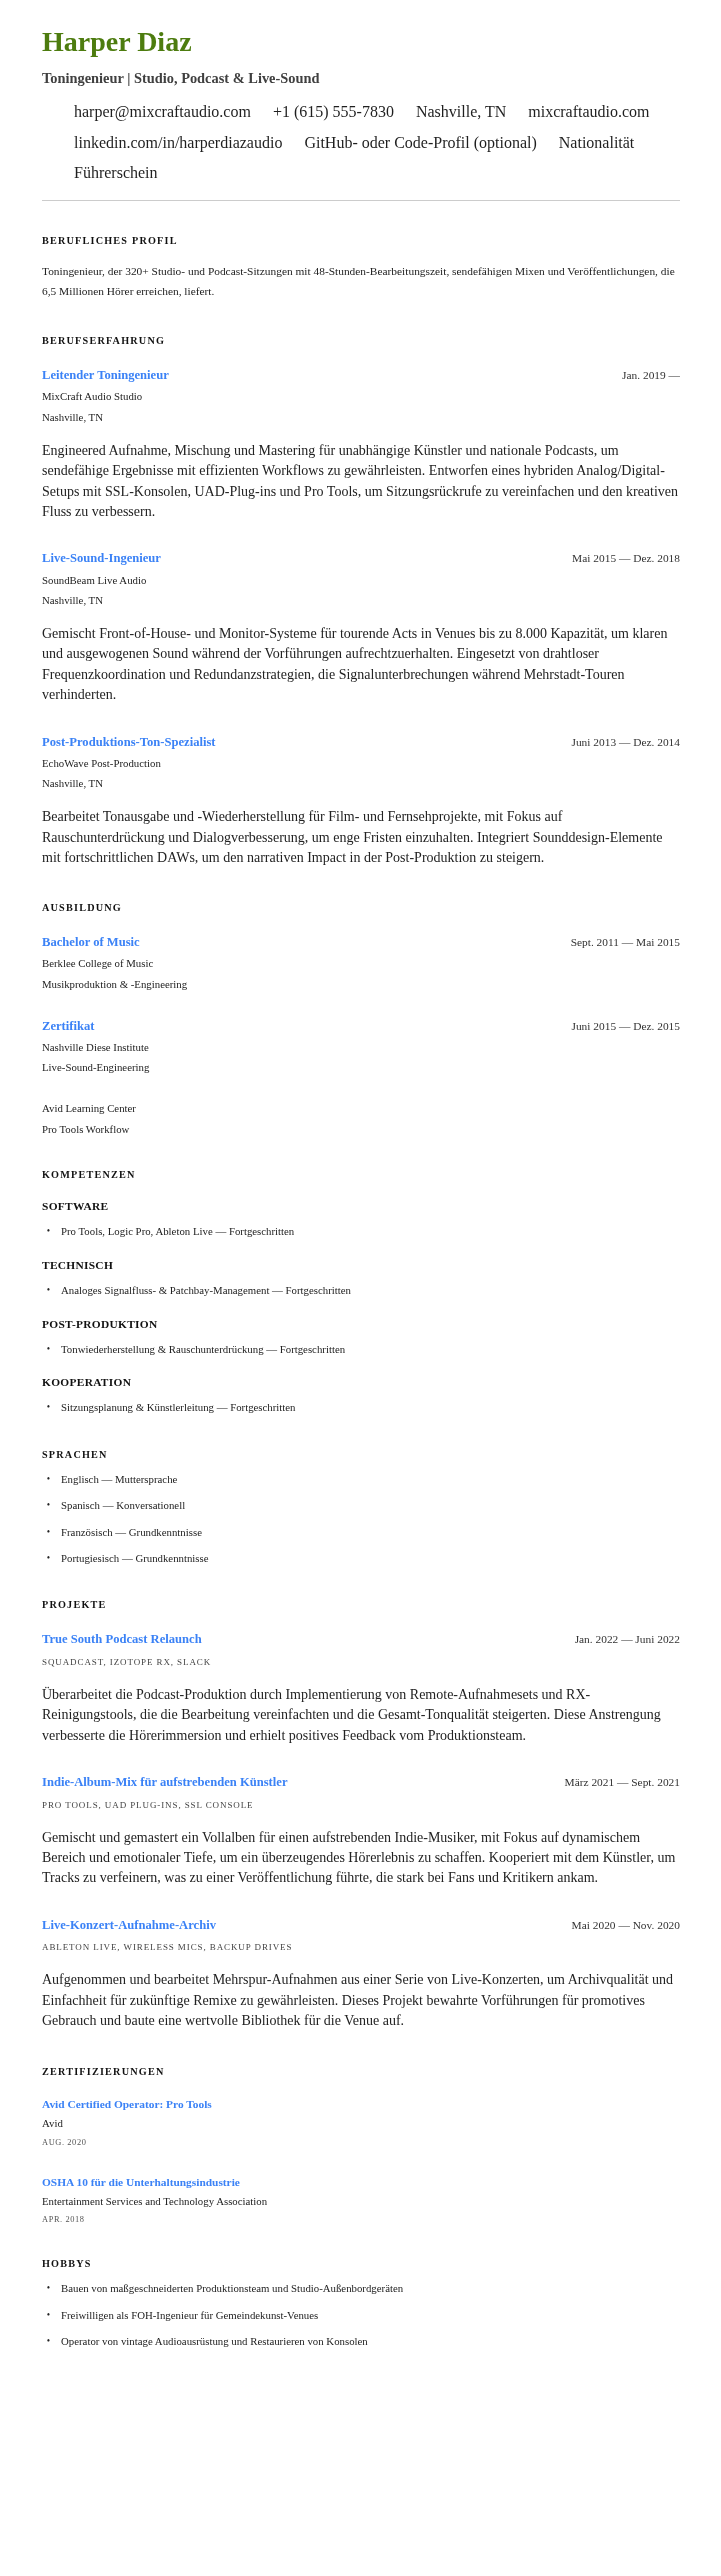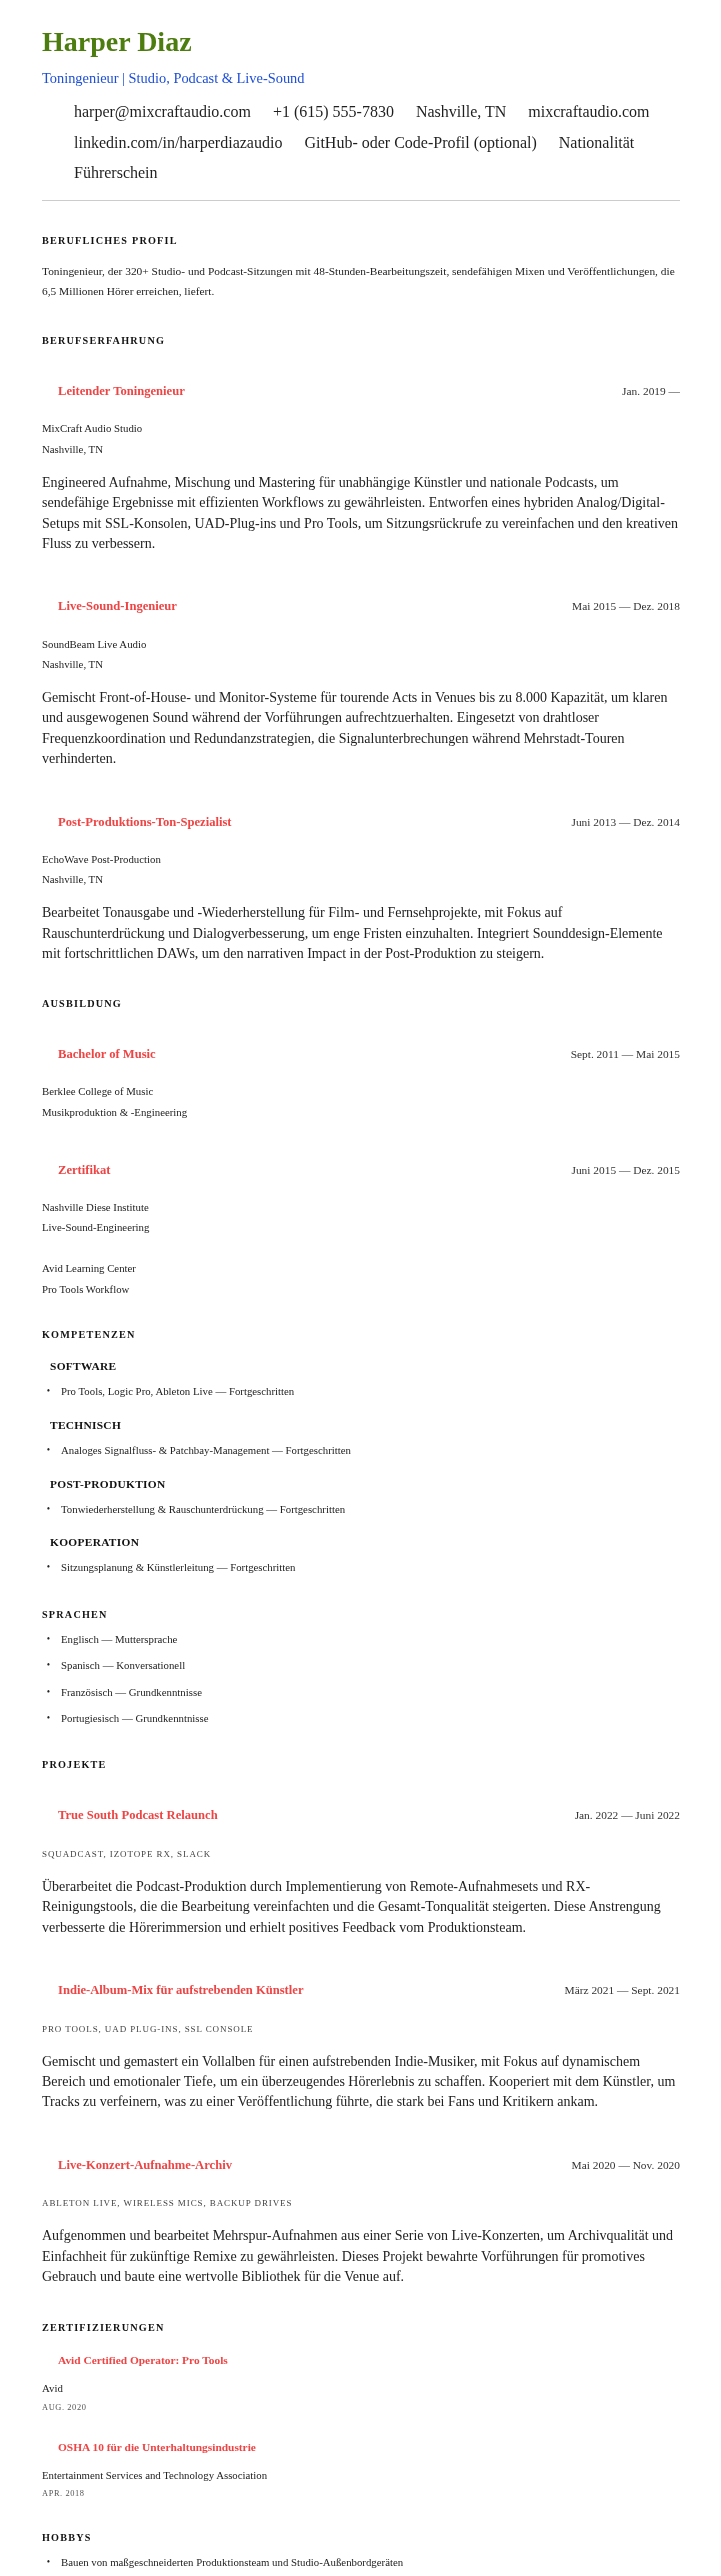--- a/index.html
+++ b/index.html
@@ -9,49 +9,49 @@
     overflow: hidden;
     background: #ffffff;
     color: #1f1f1f;
     font-family: "Liberation Serif", "DejaVu Serif", serif;
     box-sizing: border-box;
   }
   .page { padding: 26.5px 42px 36px 42px; }
 
   
   h1.name { font-size: 28px; line-height: 1.1; margin: 0; font-weight: 700; color: #4d7c0f; }
-  p.subtitle { font-size: 14.4px; margin: 13.2px 0 0 0; color: #1d4ed8; }
+  p.subtitle { font-size: 14.4px; margin: 13.2px 0 0 0; color: #404040; font-weight: bold; }
   .contact { margin-top: 15.6px; }
   .contact-row { margin-top: 12.6px; font-size: 16px; color: #1f1f1f; padding-left: 32px; }
   .contact-row span { margin-right: 18px; }
   hr.header-divider { border: none; border-top: 0.6px solid #cccccc; margin: 18px 0 0 0; }
 
   
   section { margin-top: 34px; }
   h2.section-heading {
     font-size: 10.2px; font-weight: 700; letter-spacing: 1.2px;
     margin: 0; color: #111; text-transform: uppercase;
   }
   p.body-text { font-size: 11.4px; line-height: 20.4px; margin: 14.4px 0 0 0; color: #222; }
 
   
   .entry { margin-top: 21.7px; }
   .entry + .entry { margin-top: 29px; }
   .entry-head { display: flex; justify-content: space-between; align-items: baseline; }
-  h3.entry-title { font-size: 12.6px; font-weight: 700; margin: 16px; color: #ef4444; }
+  h3.entry-title { font-size: 12.6px; font-weight: 700; margin: 0; color: #3b82f6; }
   .entry-date { font-size: 11.4px; color: #333; white-space: nowrap; margin-left: 14.4px; text-align: right; }
   p.entry-org { font-size: 10.8px; margin: 7.2px 0 0 0; color: #222; }
   p.entry-sub { font-size: 10.8px; margin: 8.4px 0 0 0; color: #222; }
   p.entry-desc { font-size: 14px; line-height: 20.4px; margin: 18px 0 0 0; color: #222; }
   p.entry-tools { font-size: 9px; letter-spacing: 0.9px; margin: 9.6px 0 0 0; color: #444; }
   p.cert-date { font-size: 8.4px; letter-spacing: 0.6px; margin: 8.4px 0 0 0; color: #555; }
 
   
   .skill-group { margin-top: 20.4px; }
-  h3.group-heading { font-size: 11.4px; font-weight: 700; letter-spacing: 0.3px; margin: 8px; color: #111; text-transform: uppercase; }
+  h3.group-heading { font-size: 11.4px; font-weight: 700; letter-spacing: 0.3px; margin: 0; color: #111; text-transform: uppercase; }
 
   
   ul.bullets { list-style: none; margin: 12px 0 0 0; padding: 0; }
   ul.bullets li {
     position: relative; padding-left: 19px;
     font-size: 10.8px; line-height: 14.4px; color: #222;
   }
   ul.bullets li + li { margin-top: 12px; }
   ul.bullets li::before {
     content: "•";

